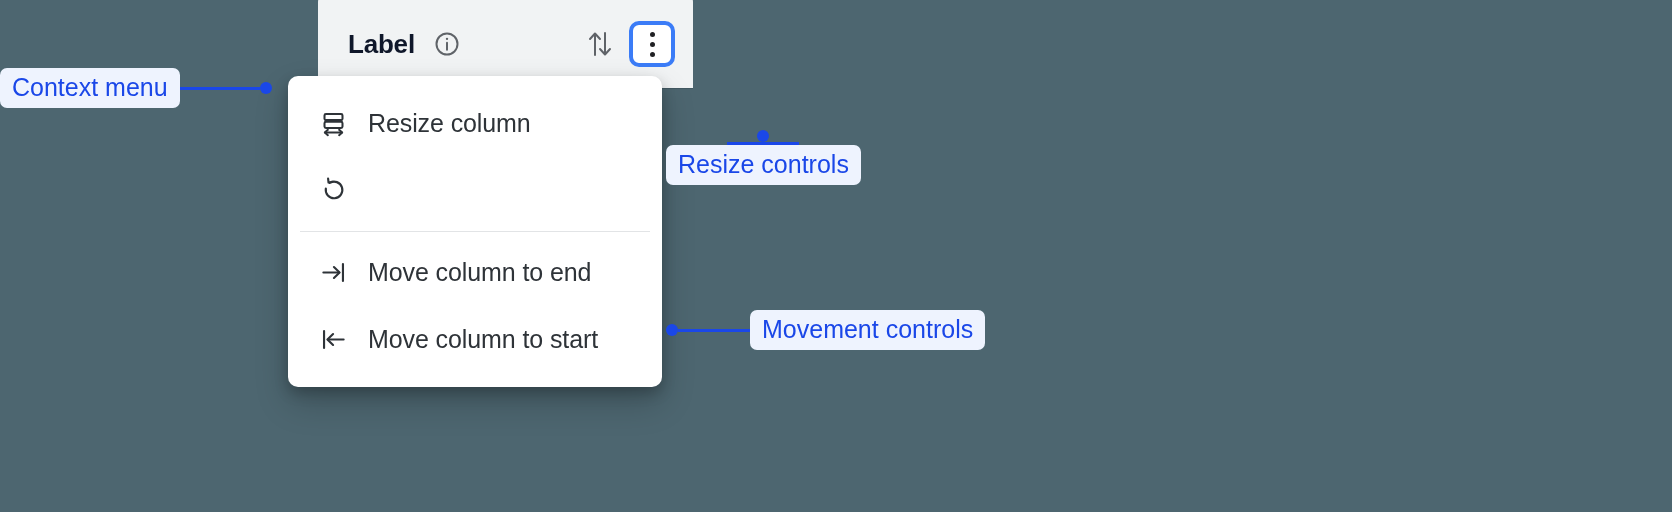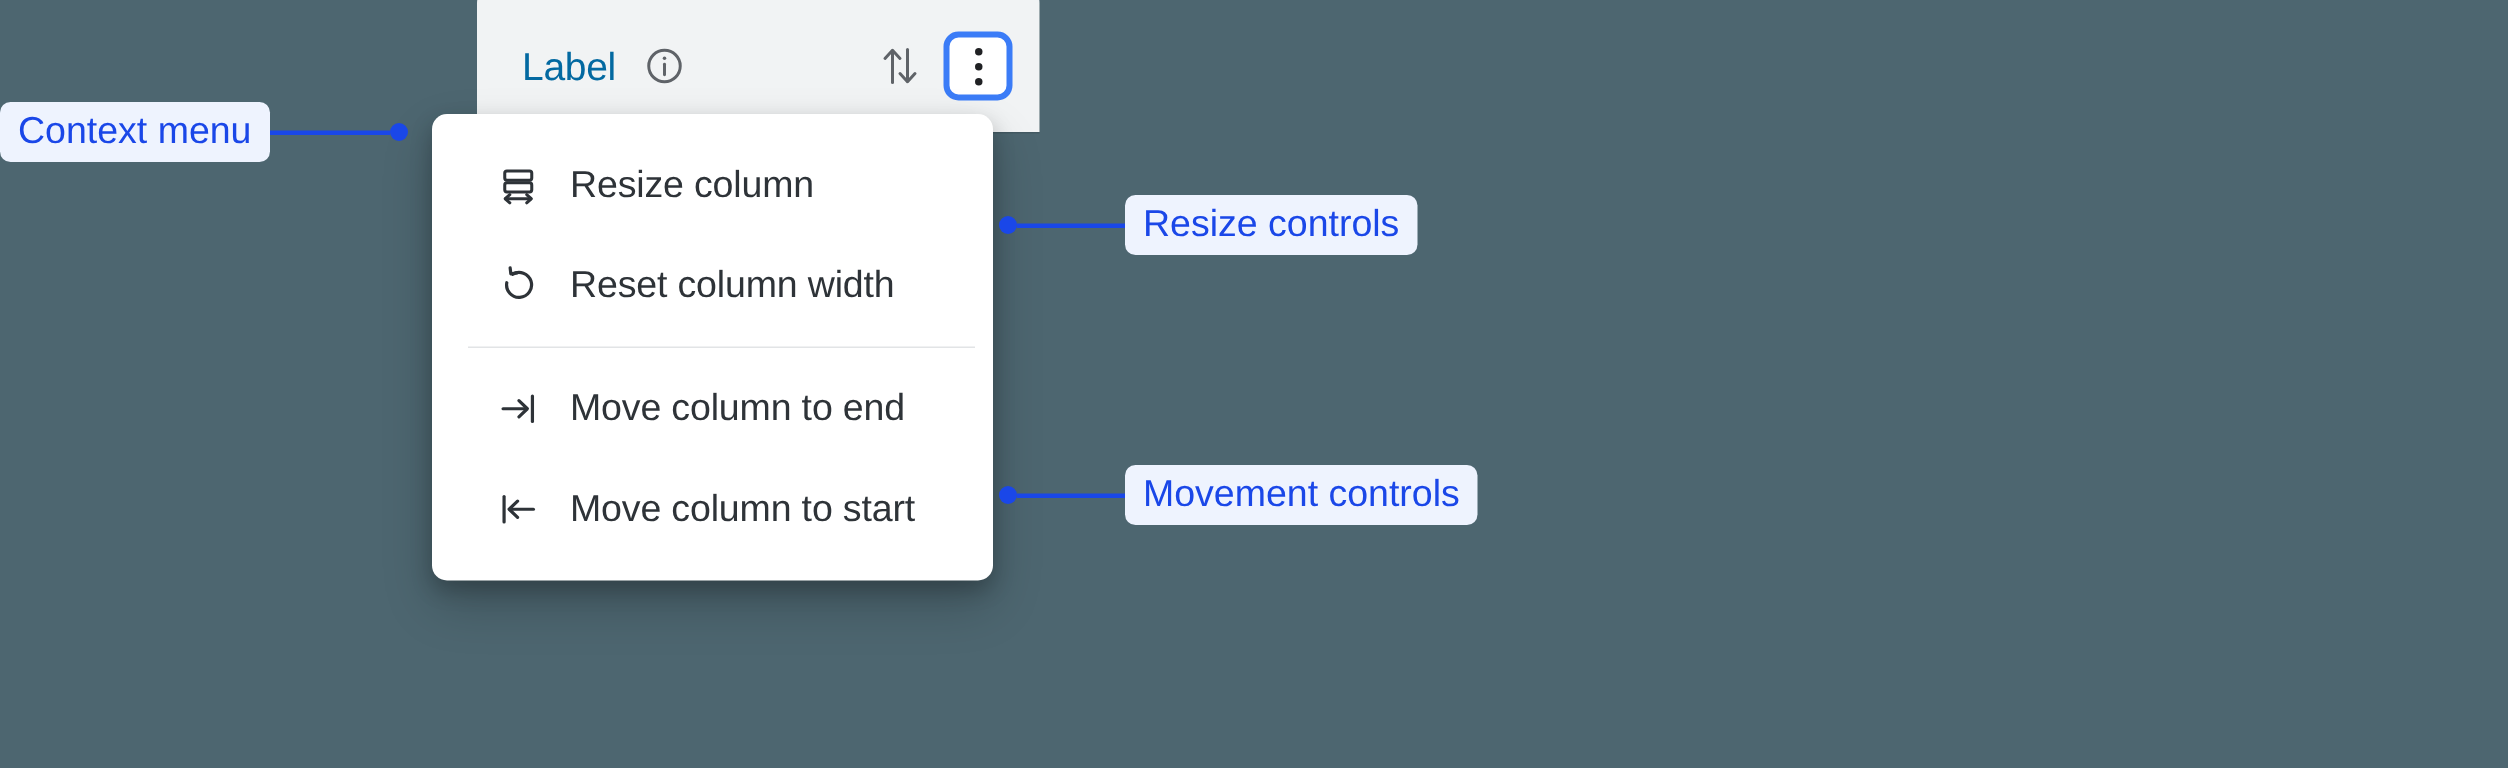--- a/index.html
+++ b/index.html
@@ -25,22 +25,22 @@
     background: #f1f3f4;
     border-radius: 10px 10px 0 0;
     box-shadow: 0 1px 0 rgba(0,0,0,0.12);
     display: flex;
     align-items: center;
     box-sizing: border-box;
     padding: 8px 18px 0 30px;
   }
   #header-title {
     font-size: 26px;
-    font-weight: normal;
-    color: #0369a1;
+    font-weight: bold;
+    color: #0f172a;
     letter-spacing: -0.2px;
     text-align: right;
   }
   .info-icon {
     margin-left: 18px;
     width: 28px;
     height: 28px;
     display: inline-block;
     flex: 0 0 auto;
   }
@@ -74,21 +74,21 @@
 
   
   #context-menu {
     position: absolute;
     left: 288px;
     top: 76px;
     width: 374px;
     background: #ffffff;
     border-radius: 10px;
     box-shadow: 0 6px 14px rgba(0,0,0,0.22), 0 16px 34px rgba(0,0,0,0.20);
-    padding: 14px 0 14px 12px;
+    padding: 14px 0 14px 0;
     box-sizing: border-box;
   }
   .menu-item {
     display: flex;
     align-items: center;
     height: 67px;
     padding: 0 24px 0 30px;
     box-sizing: border-box;
     cursor: default;
   }
@@ -136,21 +136,21 @@
     width: 12px;
     height: 12px;
     border-radius: 50%;
     background: #1a47e8;
     flex: 0 0 auto;
   }
 
   #callout-context-menu { left: 0px; top: 68px; }
   #callout-context-menu .leader { width: 80px; }
 
-  #callout-resize { left: 666px; top: 130px; }
+  #callout-resize { left: 666px; top: 130px; flex-direction: column; }
   #callout-resize .leader { width: 72px; }
 
   #callout-movement { left: 666px; top: 310px; }
   #callout-movement .leader { width: 72px; }
 </style>
 </head>
 <body>
 
 <div id="header-panel">
   <span id="header-title">Label</span>
@@ -196,21 +196,20 @@
     <span class="menu-label">Resize column</span>
   </div>
 
   <div class="menu-item">
     <span class="menu-icon">
       <svg viewBox="0 0 24 24" width="27" height="27" fill="none" stroke="#2e3338" stroke-width="1.9" stroke-linecap="round" stroke-linejoin="round">
         <path d="M5.2 10.2 A7.4 7.4 0 1 0 8.6 5.2"></path>
         <polyline points="11.2,4.4 7.6,4.9 7.2,1.4"></polyline>
       </svg>
     </span>
-    <span class="menu-label">Reset column width</span>
   </div>
 
   <div class="menu-divider"></div>
 
 
   <div class="menu-item">
     <span class="menu-icon">
       <svg viewBox="0 0 24 24" width="27" height="27" fill="none" stroke="#2e3338" stroke-width="1.9" stroke-linecap="round" stroke-linejoin="round">
         <line x1="20.4" y1="4.5" x2="20.4" y2="19.5"></line>
         <line x1="3" y1="12" x2="17" y2="12"></line>

